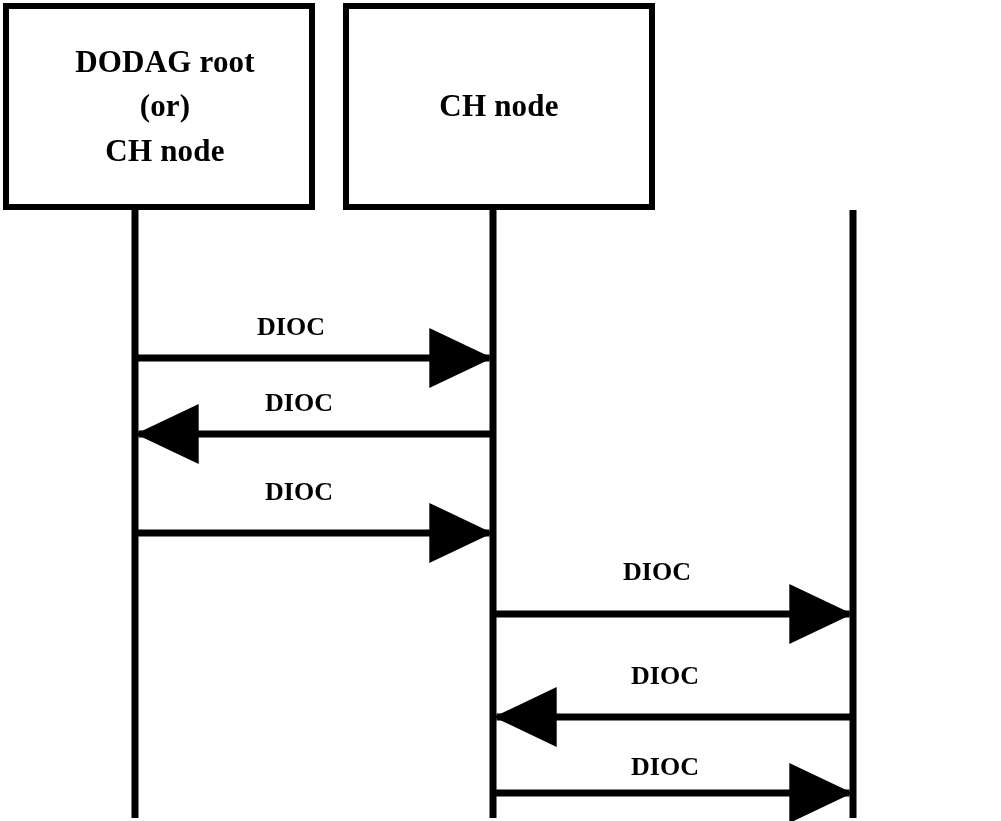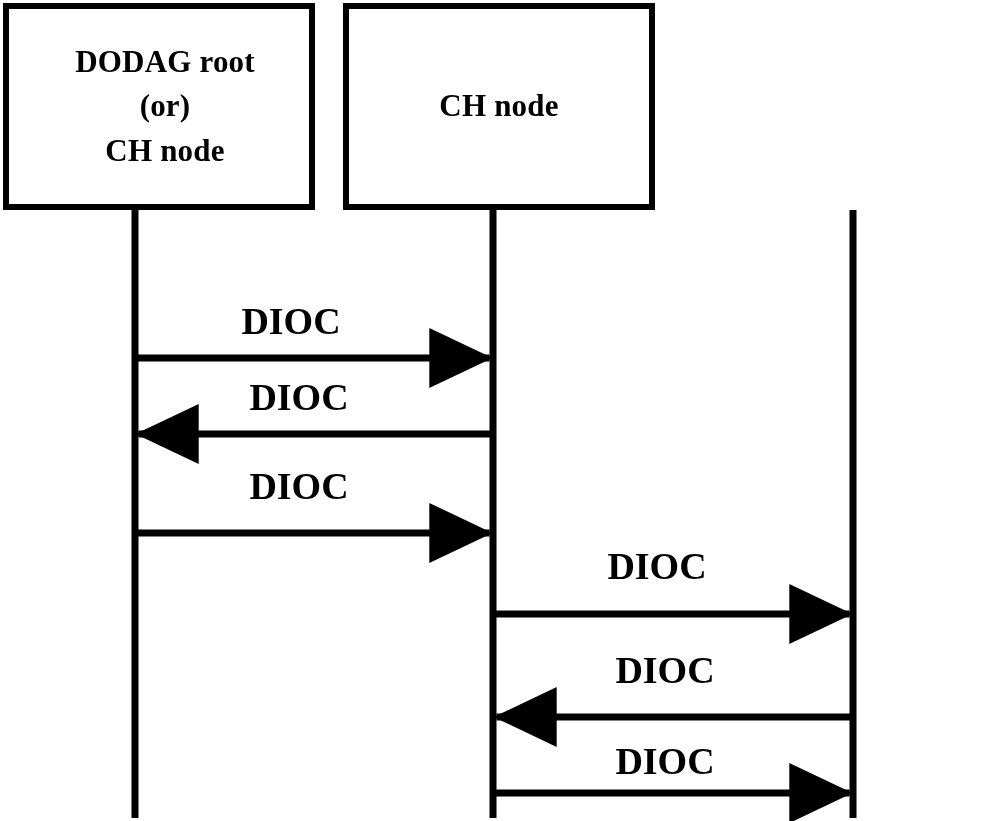--- a/index.html
+++ b/index.html
@@ -42,21 +42,21 @@
     line-height: 1.42;
     color: #000000;
     text-align: center;
     letter-spacing: 0.2px;
     white-space: nowrap;
   }
   .msg-label {
     position: absolute;
     font-family: "Liberation Serif", "DejaVu Serif", serif;
     font-weight: bold;
-    font-size: 38px;
+    font-size: 26px;
     line-height: 1;
     color: #000000;
     text-align: center;
     white-space: nowrap;
     transform: translate(-50%, -100%);
   }
 </style>
 </head>
 <body>
 

